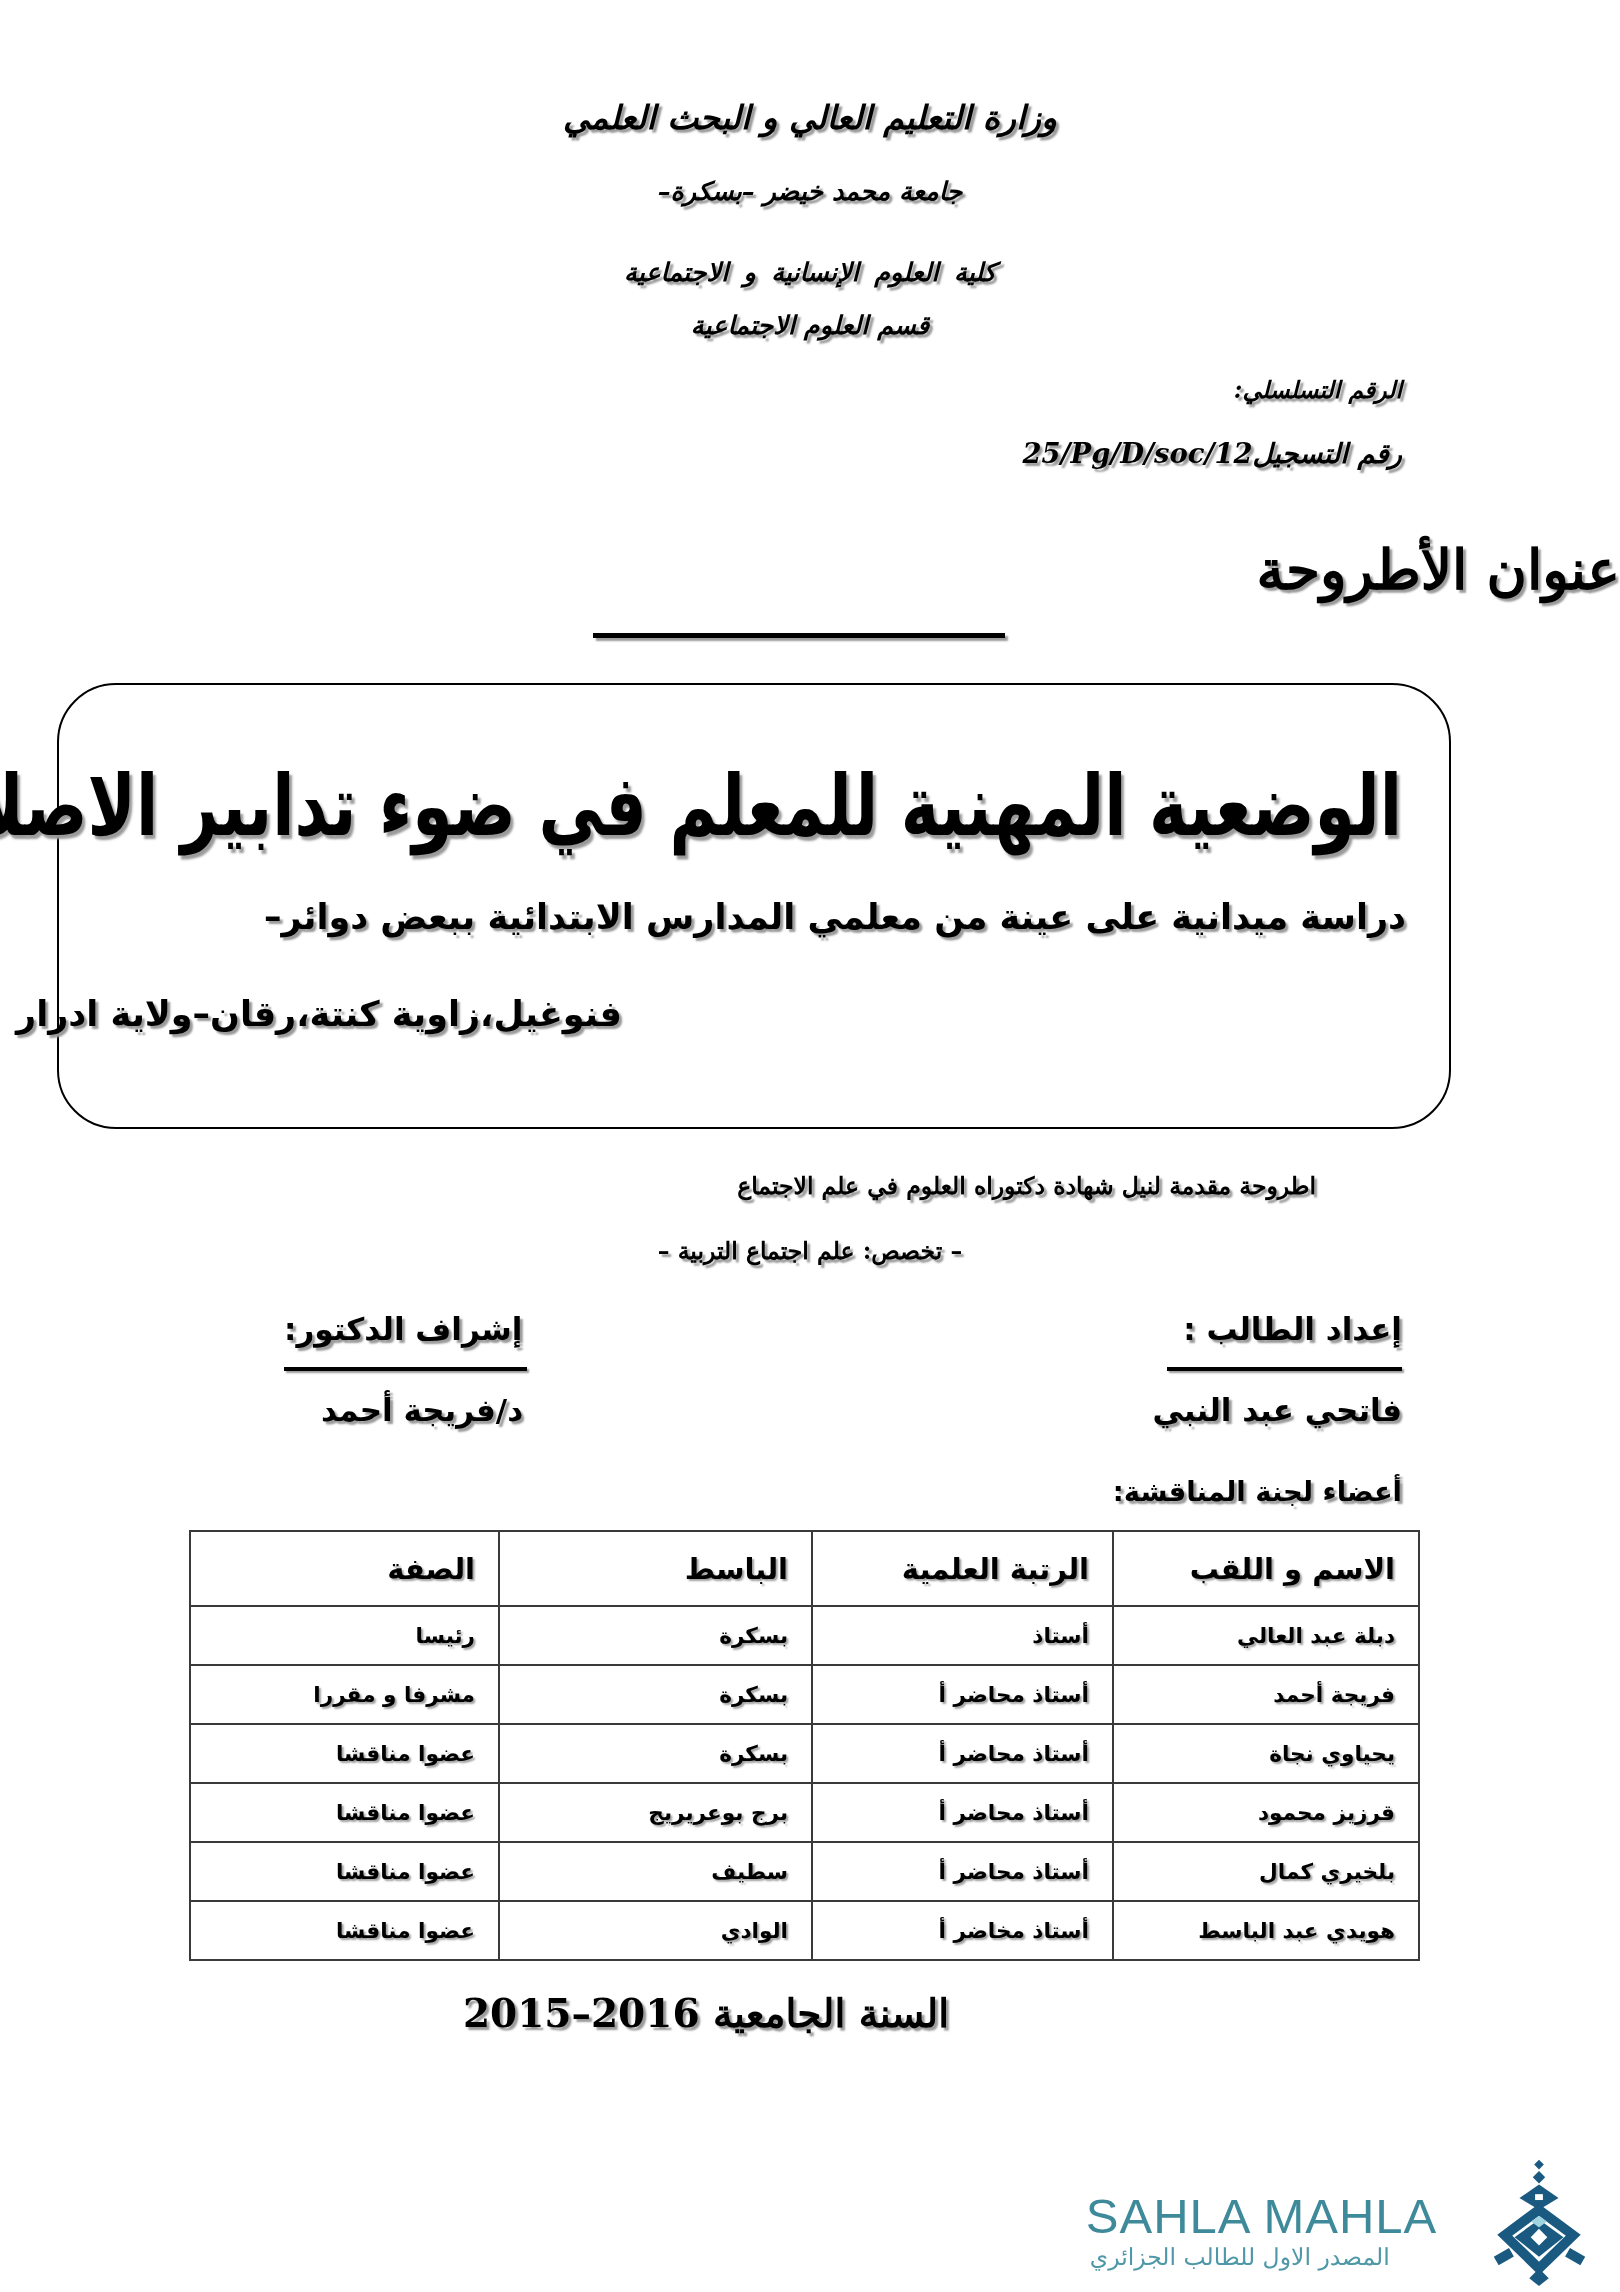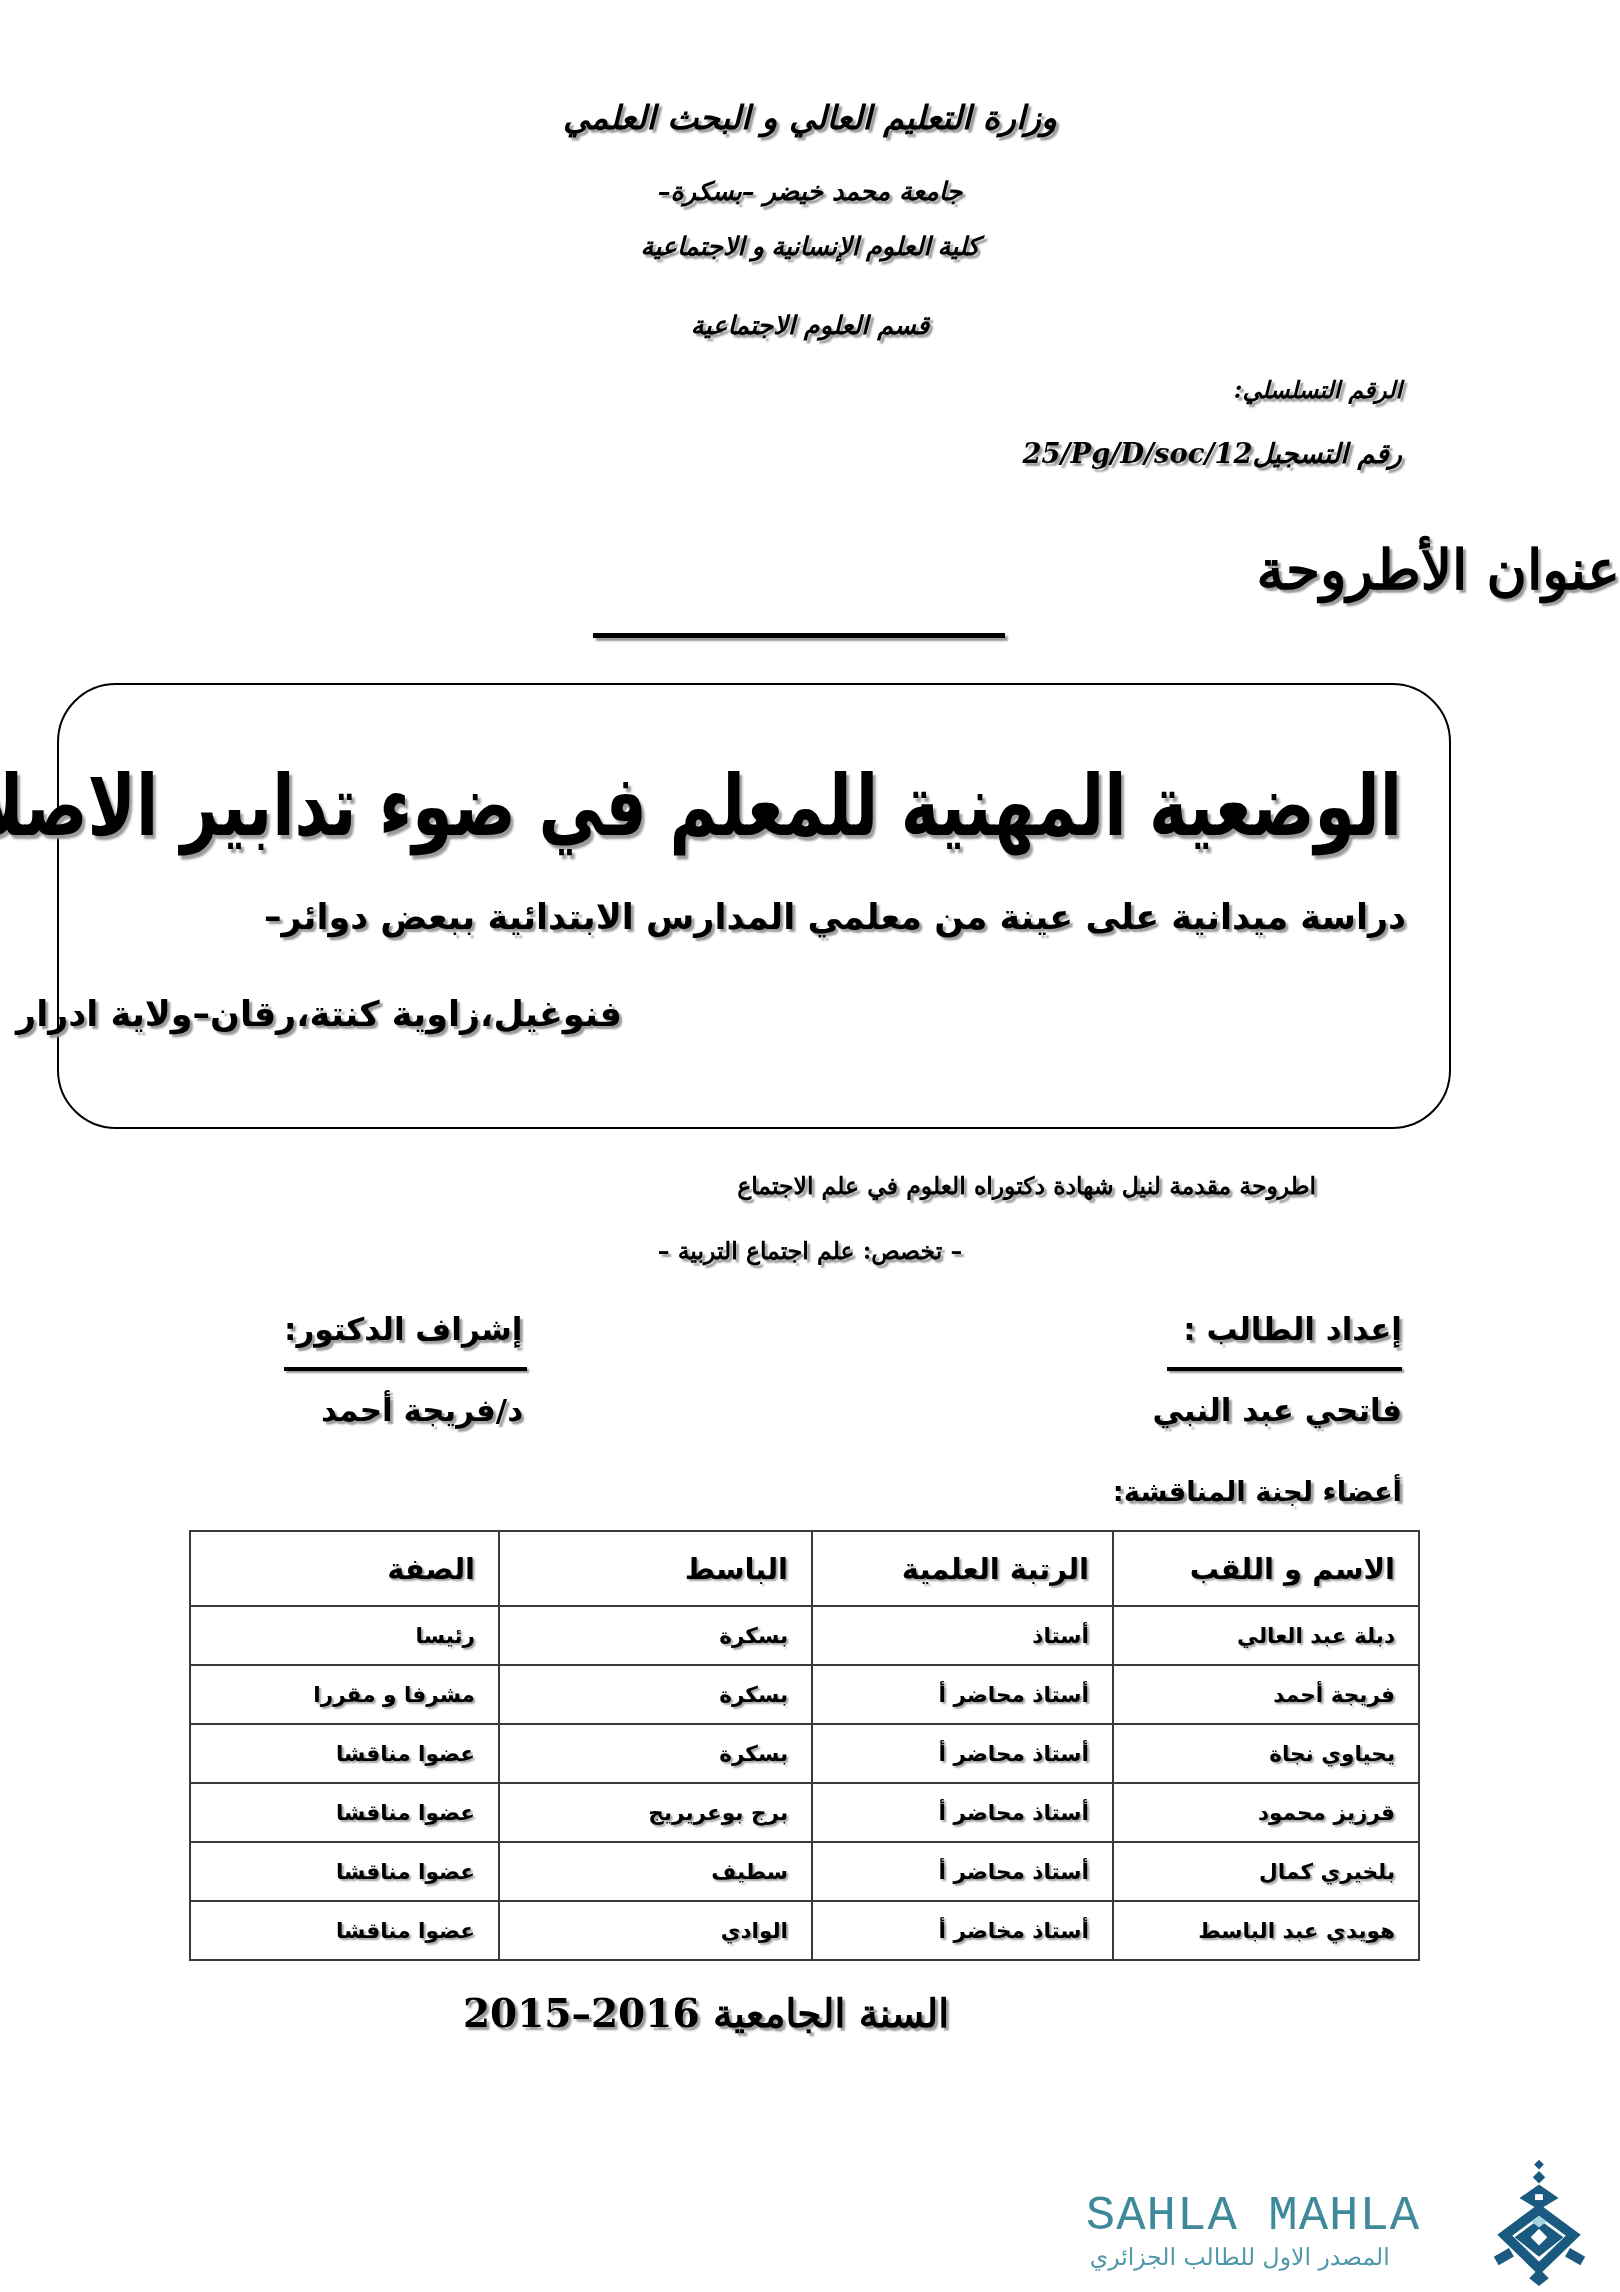--- a/index.html
+++ b/index.html
@@ -23,21 +23,21 @@
       text-shadow: 2.9px 2.9px 2px #9a9a9a;
       white-space: nowrap;
     }
     .header-line {
       left: 0; width: 1620px;
       text-align: center;
       font-style: italic;
     }
     #ministry { top: 98px; font-size: 33px; font-family: "DejaVu Serif", serif; }
     #university { top: 176px; font-size: 25.5px; font-family: "DejaVu Serif", serif; }
-    #faculty { top: 231px; font-size: 25.5px; font-family: Liberation Sans, sans-serif; }
+    #faculty { top: 257px; font-size: 25.5px; font-family: Liberation Mono, monospace; }
     #department { top: 310px; font-size: 25.5px; font-family: "DejaVu Serif", serif; }
 
     #serial { top: 376px; right: 218px; font-size: 23.5px; font-style: italic; font-family: "DejaVu Serif", serif; }
     #registration { top: 437px; right: 218px; font-size: 27.4px; font-style: italic; font-family: "DejaVu Serif", serif; margin-left: 43px; }
 
     #thesis-heading {
       top: 537px; left: 0; width: 1620px; text-align: right;
       font-size: 55px; font-family: "DejaVu Serif", serif;
     }
     #thesis-heading-underline {
@@ -122,21 +122,21 @@
     #academic-year {
       top: 1990px; left: 0; width: 1412px; text-align: center;
       font-size: 39px; font-family: "DejaVu Serif", serif;
     }
 
     #watermark {
       left: 1078px; top: 2161px; width: 542px; height: 131px;
     }
     #watermark-brand {
       position: absolute; left: 7.8px; top: 27.4px;
-      font-family: Liberation Mono, monospace;
+      font-family: Liberation Sans, sans-serif;
       font-size: 49px; letter-spacing: 1px;
       font-weight: normal;
       white-space: nowrap;
       text-align: center;
     }
     #watermark-tagline {
       position: absolute; left: 11.8px; top: 82px;
       font-family: "DejaVu Serif", serif;
       font-size: 23.5px;
       direction: rtl;

